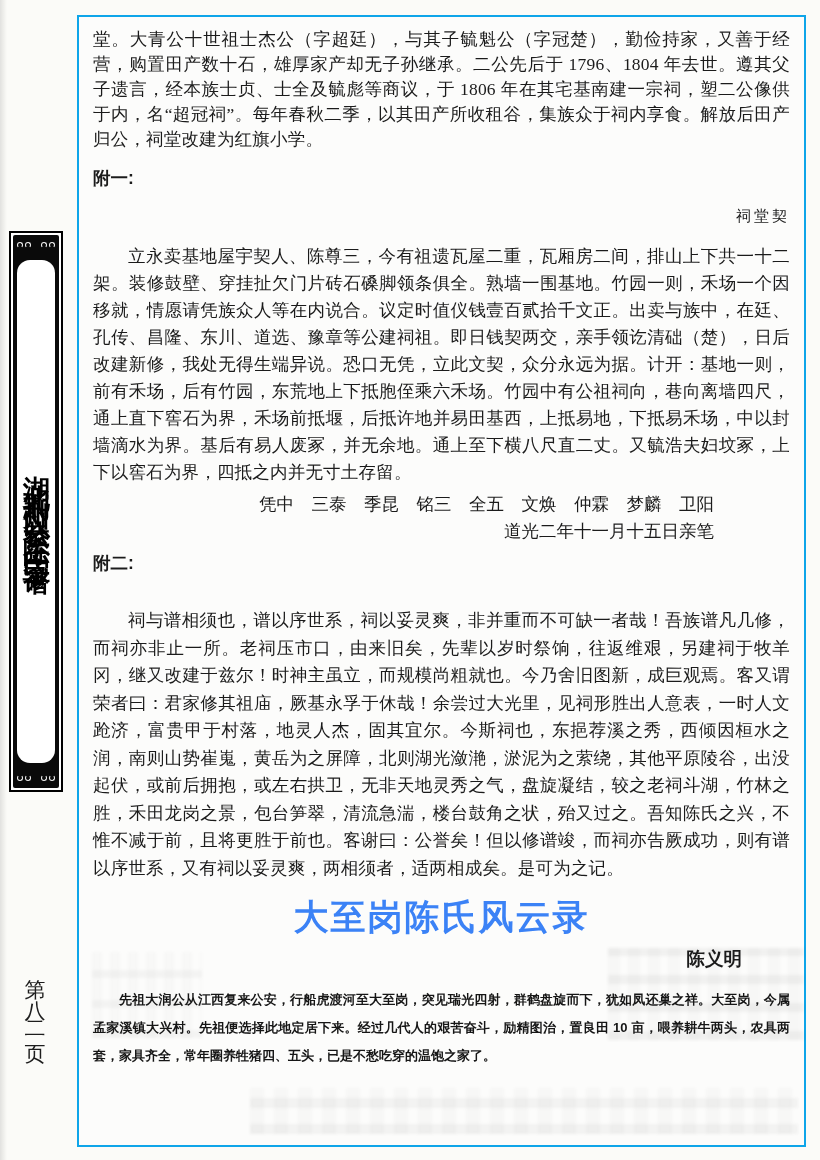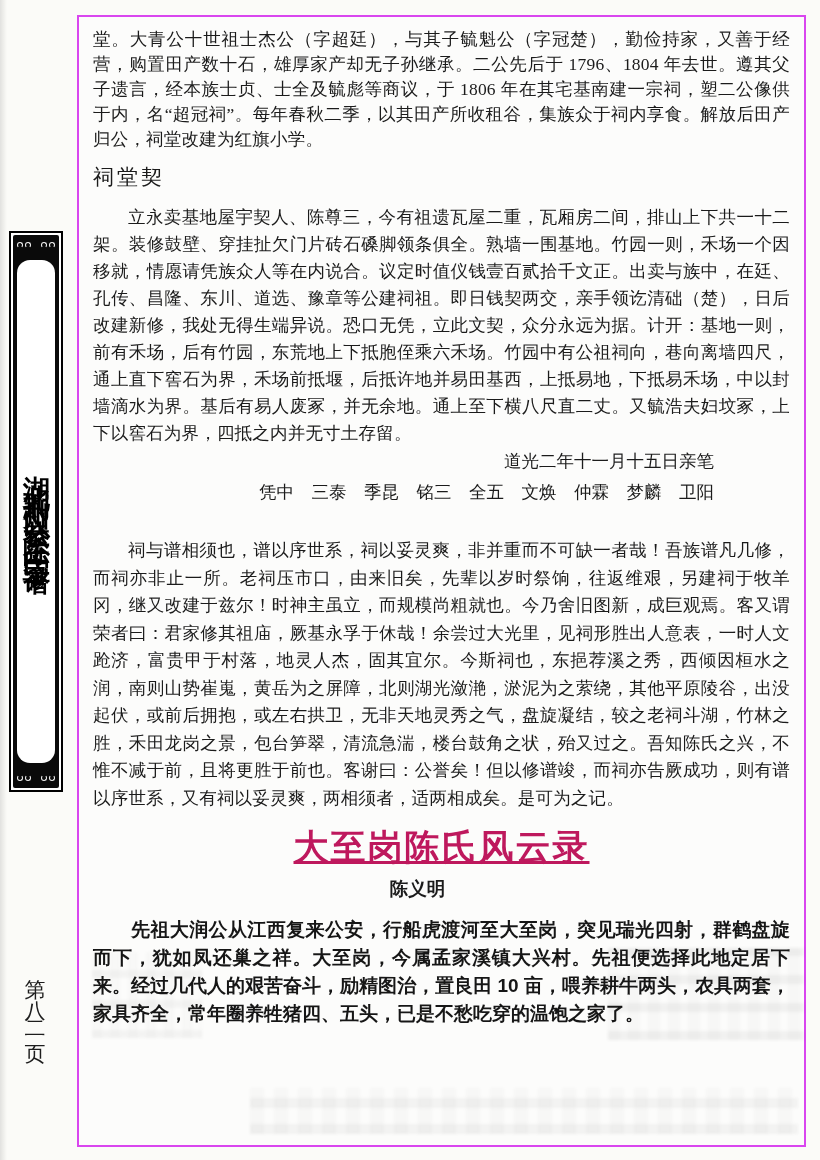--- a/index.html
+++ b/index.html
@@ -12,57 +12,57 @@
   
   body::before{
     content:"";position:absolute;left:0;top:0;width:7px;height:100%;
     background:linear-gradient(to right,rgba(0,0,0,0.10),rgba(0,0,0,0));
     pointer-events:none;
   }
 
   
   .content-box{
     position:absolute;left:77px;top:15px;width:729px;height:1132px;
-    border:2px solid #d946ef;box-sizing:border-box;
+    border:2px solid #0ea5e9;box-sizing:border-box;
     padding:10px 14px 4px 14px;background:rgba(255,255,255,0.4);
   }
   .para{
     margin:0;font-size:17.5px;line-height:27px;text-align:justify;
     text-justify:inter-character;letter-spacing:0.2px;color:#1b1b1b;
   }
   .p1{line-height:25px;}
   .indent{text-indent:2em;}
   .att-label{
     margin:14px 0 0 0;font-family:"Liberation Sans","DejaVu Sans",sans-serif;
     font-weight:bold;font-size:17.5px;line-height:25px;
   }
   .att2{margin-top:6px;}
   .doc-heading{
-    margin:12px 0 0 0;font-size:21px;font-weight:normal;line-height:27px;
-    text-align:left;letter-spacing:3px;
+    margin:12px 0 0 0;font-size:15px;font-weight:normal;line-height:27px;
+    text-align:right;letter-spacing:3px;
   }
   .deed-body{margin-top:14px;line-height:27px;font-family:Liberation Mono, monospace;}
   .record-body{margin-top:31px;line-height:27.5px;}
   .sign-line{
     margin:4px 0 0 0;font-size:17.5px;line-height:27px;
     text-align:right;padding-right:76px;
   }
   .date-line{margin-top:0;}
   .chapter-title{
     margin:12px 0 0 0;text-align:center;
     font-family:"Liberation Sans","DejaVu Sans",sans-serif;
-    font-weight:bold;font-size:35px;line-height:46px;letter-spacing:2px;color:#be185d;text-decoration:underline;
+    font-weight:bold;font-size:35px;line-height:46px;letter-spacing:2px;color:#3b82f6;
   }
   .chapter-author{
-    margin:6px 0 0 0;text-align:center;padding-right:48px;
+    margin:6px 0 0 0;text-align:right;padding-right:48px;
     font-size:18.5px;font-weight:600;line-height:26px;
   }
   .chapter-body{
     margin:14px 0 0 0;font-family:"Liberation Sans","DejaVu Sans",sans-serif;
-    font-weight:bold;font-size:19px;line-height:28px;text-indent:2em;
+    font-weight:bold;font-size:13px;line-height:28px;text-indent:2em;
     text-align:justify;text-justify:inter-character;color:#161616;
   }
 
   
   .ghost{position:absolute;filter:blur(1.4px);pointer-events:none;opacity:.5;}
   .ghost-a{
     left:608px;top:948px;width:196px;height:92px;
     background:
       repeating-linear-gradient(0deg,rgba(40,40,40,.10) 0 9px,transparent 9px 28px),
       repeating-linear-gradient(90deg,rgba(40,40,40,.05) 0 12px,transparent 12px 20px);
@@ -136,29 +136,31 @@
       <span class="curl br"></span>
     </div>
   </aside>
 
   <div class="page-no">第八二页</div>
 
   <main class="content-box">
 
     <p class="para p1">堂。大青公十世祖士杰公（字超廷），与其子毓魁公（字冠楚），勤俭持家，又善于经营，购置田产数十石，雄厚家产却无子孙继承。二公先后于 1796、1804 年去世。遵其父子遗言，经本族士贞、士全及毓彪等商议，于 1806 年在其宅基南建一宗祠，塑二公像供于内，名“超冠祠”。每年春秋二季，以其田产所收租谷，集族众于祠内享食。解放后田产归公，祠堂改建为红旗小学。</p>
 
+    <p class="att-label">附一:</p>
 
     <h3 class="doc-heading">祠堂契</h3>
 
     <p class="para indent deed-body">立永卖基地屋宇契人、陈尊三，今有祖遗瓦屋二重，瓦厢房二间，排山上下共一十二架。装修鼓壁、穿挂扯欠门片砖石磉脚领条俱全。熟墙一围基地。竹园一则，禾场一个因移就，情愿请凭族众人等在内说合。议定时值仪钱壹百贰拾千文正。出卖与族中，在廷、孔传、昌隆、东川、道选、豫章等公建祠祖。即日钱契两交，亲手领讫清础（楚），日后改建新修，我处无得生端异说。恐口无凭，立此文契，众分永远为据。计开：基地一则，前有禾场，后有竹园，东荒地上下抵胞侄乘六禾场。竹园中有公祖祠向，巷向离墙四尺，通上直下窖石为界，禾场前抵堰，后抵许地并易田基西，上抵易地，下抵易禾场，中以封墙滴水为界。基后有易人废冢，并无余地。通上至下横八尺直二丈。又毓浩夫妇坟冢，上下以窖石为界，四抵之内并无寸土存留。</p>
 
+    <p class="sign-line">凭中　三泰　季昆　铭三　全五　文焕　仲霖　梦麟　卫阳</p>
+
     <p class="sign-line date-line">道光二年十一月十五日亲笔</p>
 
-    <p class="sign-line">凭中　三泰　季昆　铭三　全五　文焕　仲霖　梦麟　卫阳</p>
-
+    <p class="att-label att2">附二:</p>
 
 
     <p class="para indent record-body">祠与谱相须也，谱以序世系，祠以妥灵爽，非并重而不可缺一者哉！吾族谱凡几修，而祠亦非止一所。老祠压市口，由来旧矣，先辈以岁时祭饷，往返维艰，另建祠于牧羊冈，继又改建于兹尔！时神主虽立，而规模尚粗就也。今乃舍旧图新，成巨观焉。客又谓荣者曰：君家修其祖庙，厥基永孚于休哉！余尝过大光里，见祠形胜出人意表，一时人文跄济，富贵甲于村落，地灵人杰，固其宜尔。今斯祠也，东挹荐溪之秀，西倾因桓水之润，南则山势崔嵬，黄岳为之屏障，北则湖光潋滟，淤泥为之萦绕，其他平原陵谷，出没起伏，或前后拥抱，或左右拱卫，无非天地灵秀之气，盘旋凝结，较之老祠斗湖，竹林之胜，禾田龙岗之景，包台笋翠，清流急湍，楼台鼓角之状，殆又过之。吾知陈氏之兴，不惟不减于前，且将更胜于前也。客谢曰：公誉矣！但以修谱竣，而祠亦告厥成功，则有谱以序世系，又有祠以妥灵爽，两相须者，适两相成矣。是可为之记。</p>
 
     <h1 class="chapter-title">大至岗陈氏风云录</h1>
 
     <p class="chapter-author">陈义明</p>
 
     <p class="chapter-body">先祖大润公从江西复来公安，行船虎渡河至大至岗，突见瑞光四射，群鹤盘旋而下，犹如凤还巢之祥。大至岗，今属孟家溪镇大兴村。先祖便选择此地定居下来。经过几代人的艰苦奋斗，励精图治，置良田 10 亩，喂养耕牛两头，农具两套，家具齐全，常年圈养牲猪四、五头，已是不愁吃穿的温饱之家了。</p>
 

